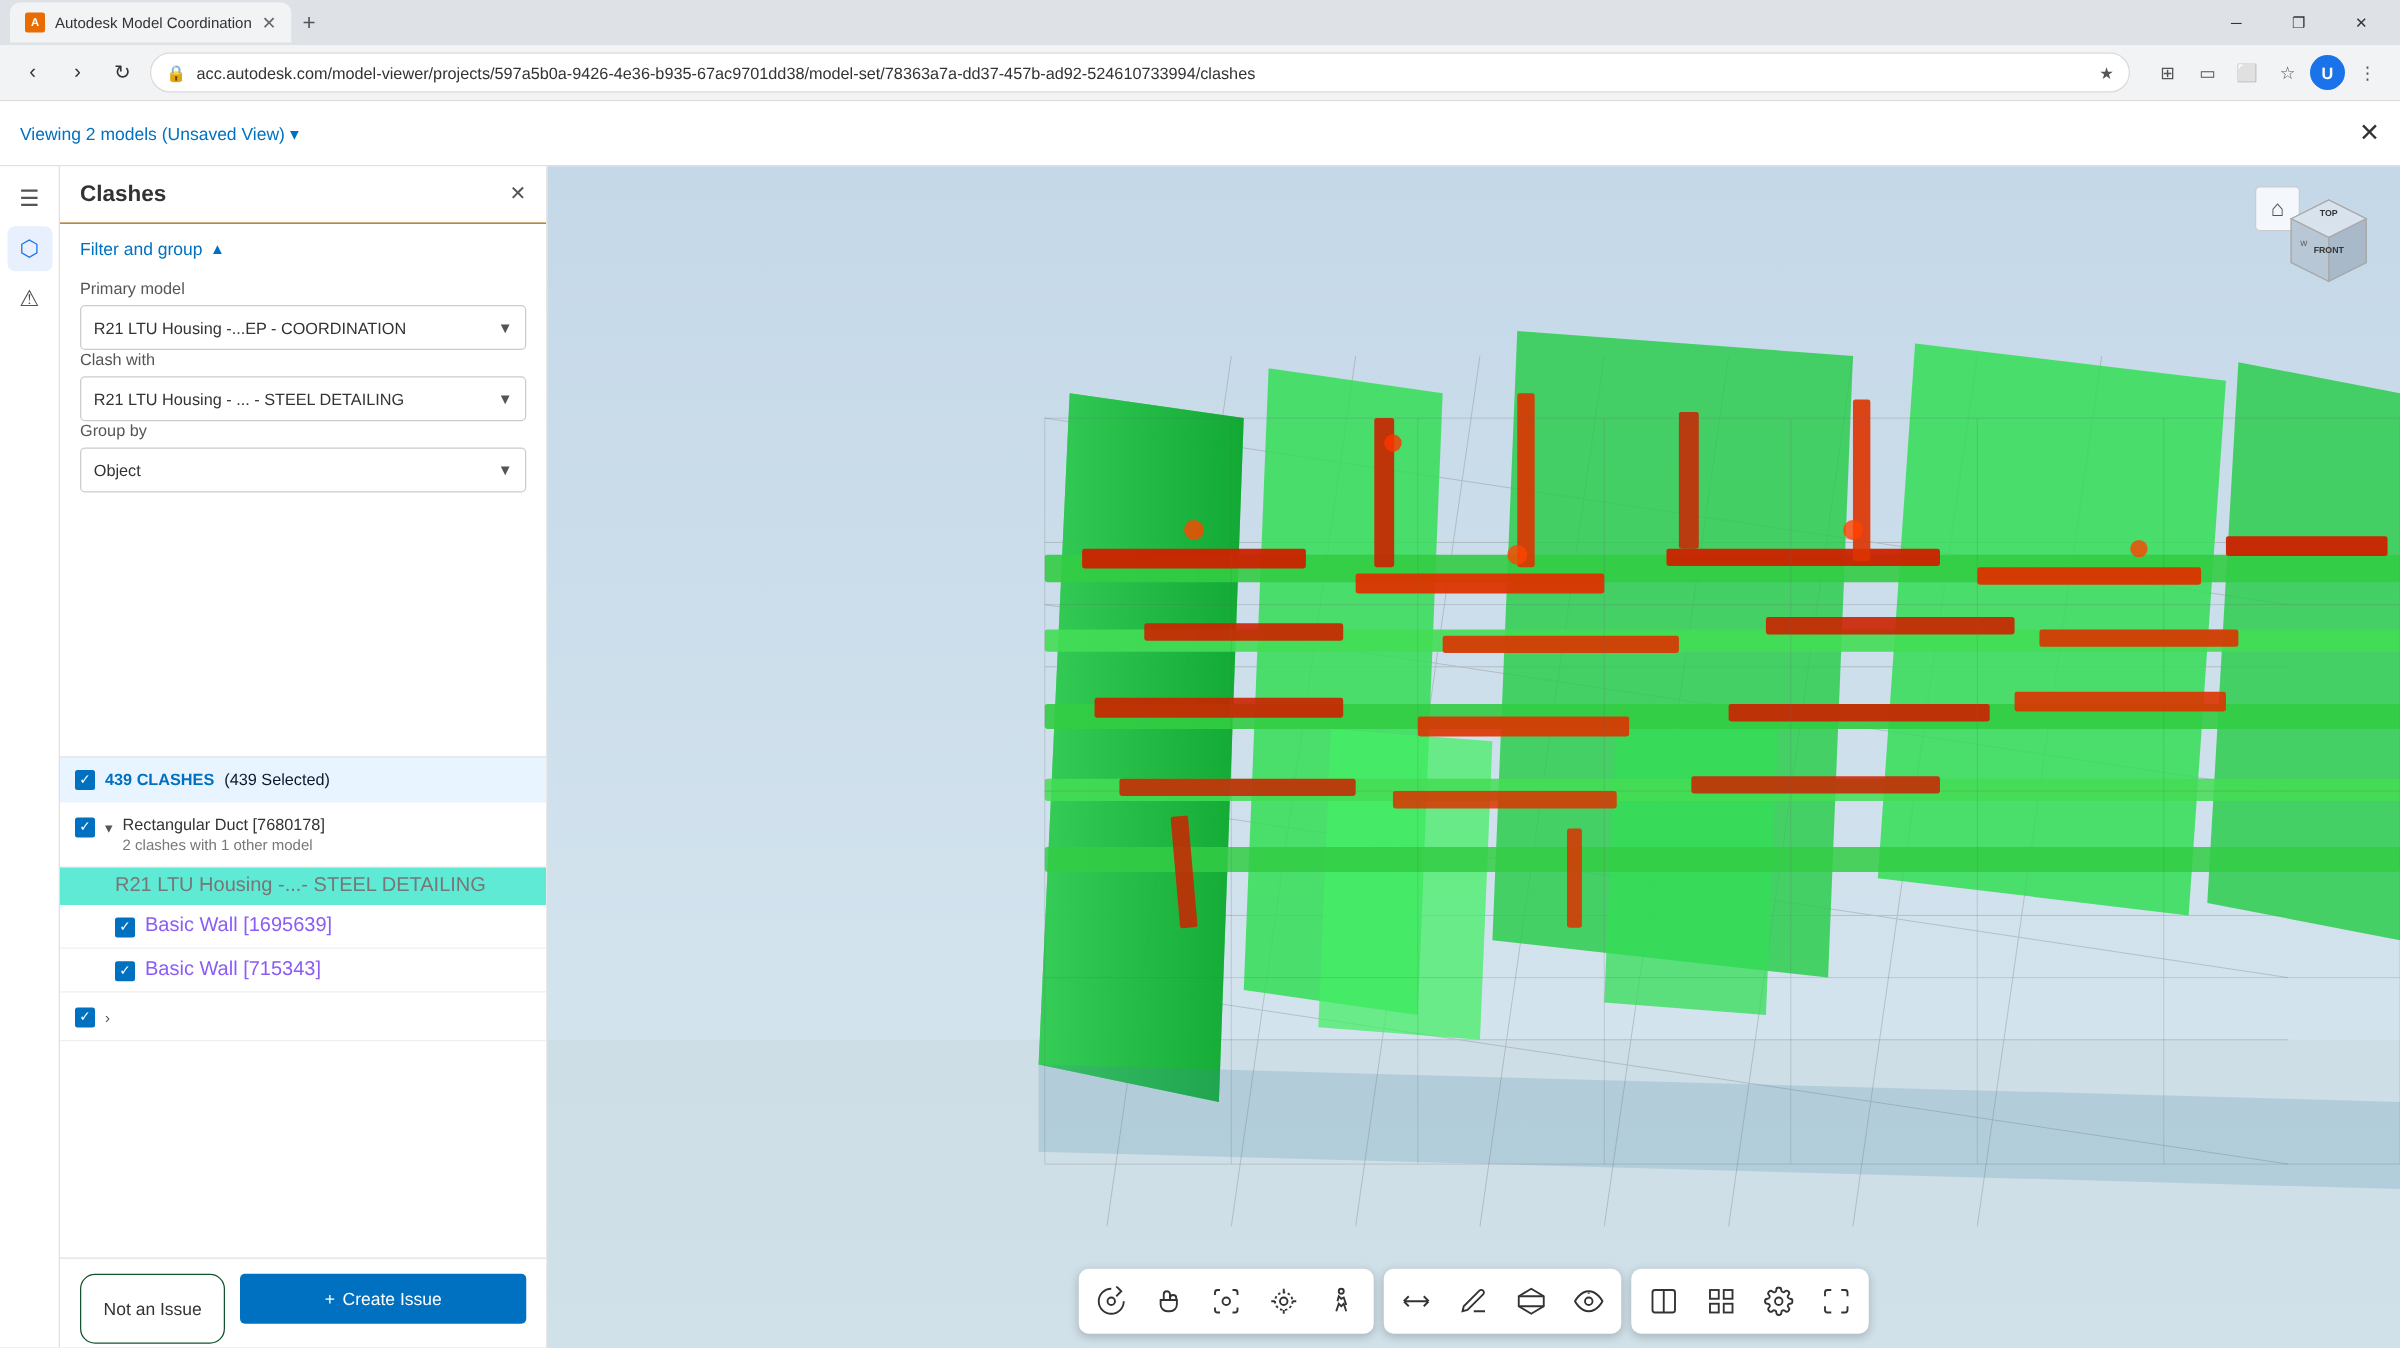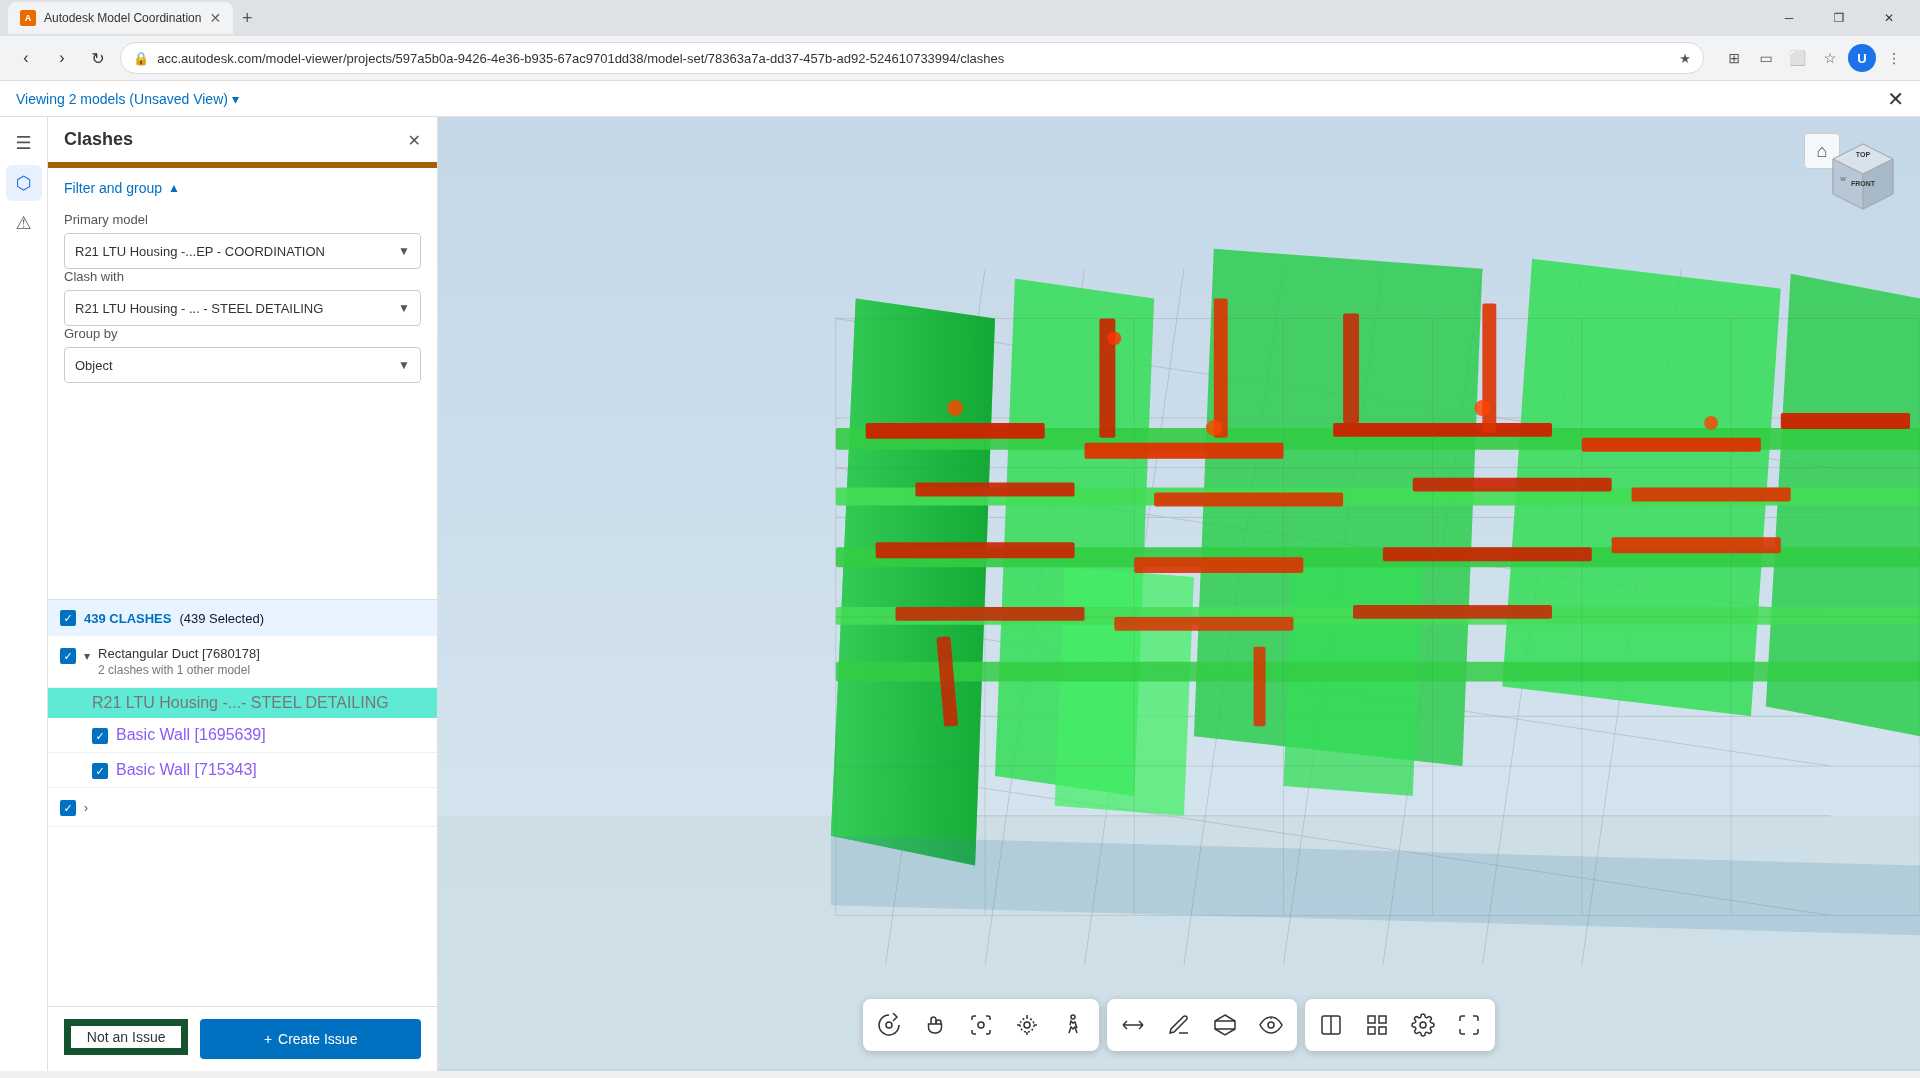--- a/index.html
+++ b/index.html
@@ -102,21 +102,21 @@
       width: 28px; height: 28px;
       border-radius: 50%;
       background: #1a73e8;
       display: flex; align-items: center; justify-content: center;
       color: white; font-size: 13px; font-weight: bold;
       cursor: pointer;
     }
 
     
     .app-bar {
-      height: 36px;
+      height: 52px;
       background: white;
       border-bottom: 1px solid #e0e0e0;
       display: flex;
       align-items: center;
       padding: 0 16px;
     }
     .viewing-text {
       color: #0070c0;
       font-size: 14px;
       cursor: pointer;
@@ -161,24 +161,24 @@
     .clashes-panel {
       width: 390px;
       background: white;
       border-right: 1px solid #e0e0e0;
       display: flex;
       flex-direction: column;
       overflow: hidden;
     }
     .panel-header {
       display: flex;
-      align-items: flex-end;
+      align-items: flex-start;
       justify-content: space-between;
       padding: 12px 16px;
-      border-bottom: 6px solid #a16207;
+      border-bottom: 1px solid #a16207;
     }
     .panel-title {
       font-size: 18px;
       font-weight: bold;
       color: #333;
     }
     .panel-close {
       cursor: pointer;
       color: #555;
       font-size: 16px;
@@ -303,23 +303,23 @@
 
     
     .panel-footer {
       padding: 12px 16px;
       border-top: 1px solid #e0e0e0;
       display: flex;
       gap: 12px;
     }
     .btn-not-issue {
       flex: 1;
-      height: 36px;
-      border: 7px solid #14532d;
-      border-radius: 0;
+      height: 56px;
+      border: 1px solid #14532d;
+      border-radius: 12px;
       background: white;
       color: #333;
       font-size: 14px;
       cursor: pointer;
       display: flex; align-items: center; justify-content: center;
     }
     .btn-create-issue {
       flex: 2;
       height: 40px;
       border: none;

